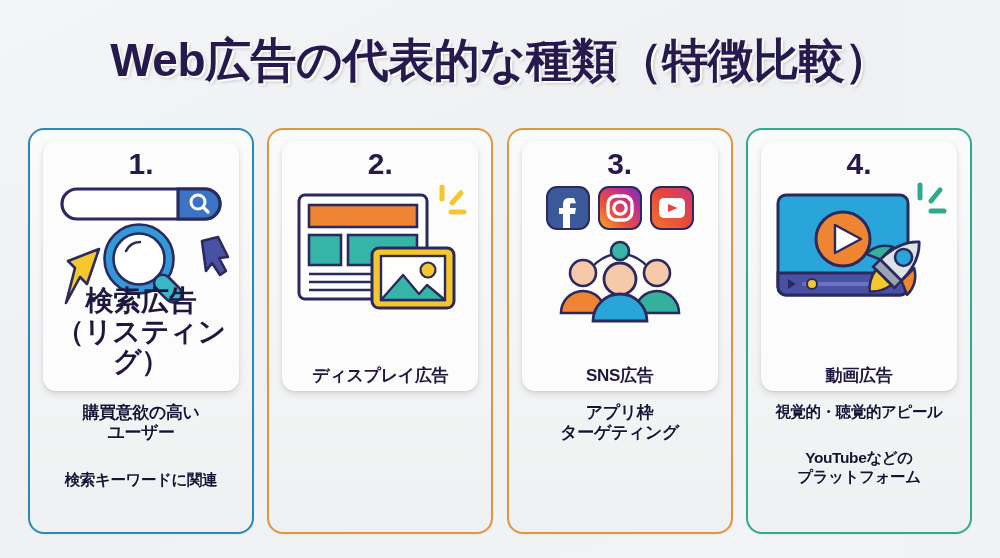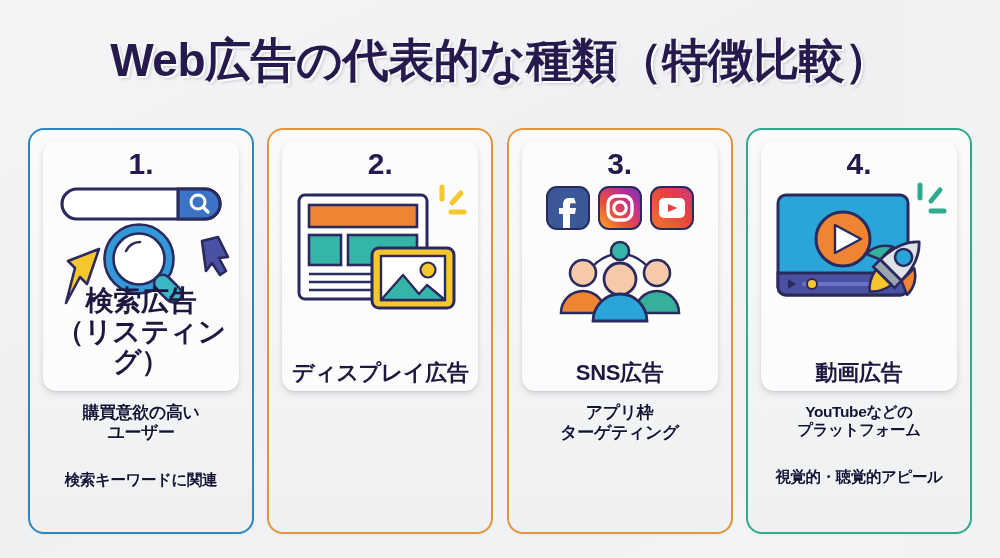--- a/index.html
+++ b/index.html
@@ -69,21 +69,21 @@
   }
   .icon-box {
     width: 190px; height: 132px;
     margin-top: 2px;
     position: relative;
   }
   .card-label {
     position: absolute;
     bottom: 6px; left: 0; width: 100%;
     text-align: center;
-    font-size: 22px; font-weight: 900; color: #1d1840;
+    font-size: 17px; font-weight: 900; color: #1d1840;
     line-height: 1.08;
     letter-spacing: -0.3px;
   }
   .card-label.two-line { bottom: 14px; font-size: 28px; text-align: center; }
   .card-label .l2 { display: block; }
 
   .desc {
     margin-top: 12px;
     width: 214px;
     text-align: center;
@@ -264,22 +264,22 @@
               <circle cx="124" cy="70" r="8.5" fill="#29a5da" stroke="#2b2a5e" stroke-width="2.6"></circle>
               <path d="M109 70 c-10 6 -14 14 -14 24 l14 -6 Z" fill="#35b09a" stroke="#2b2a5e" stroke-width="2.6" stroke-linejoin="round"></path>
               <path d="M139 70 c10 6 14 14 14 24 l-14 -6 Z" fill="#ef8433" stroke="#2b2a5e" stroke-width="2.6" stroke-linejoin="round"></path>
               <path d="M113 98 c2 10 6 16 11 20 c5 -4 9 -10 11 -20 Z" fill="#f6c62e" stroke="#2b2a5e" stroke-width="2.6" stroke-linejoin="round"></path>
             </g>
           </svg>
         </div>
         <div class="card-label">動画広告</div>
       </div>
       <div class="desc">
+        <p class="small">視覚的・聴覚的アピール</p>
         <p class="small">
           <span>YouTubeなどの</span><br>
           <span>プラットフォーム</span>
         </p>
-        <p class="small">視覚的・聴覚的アピール</p>
       </div>
     </div>
 
   </div>
 </div>
 
 </body></html>

